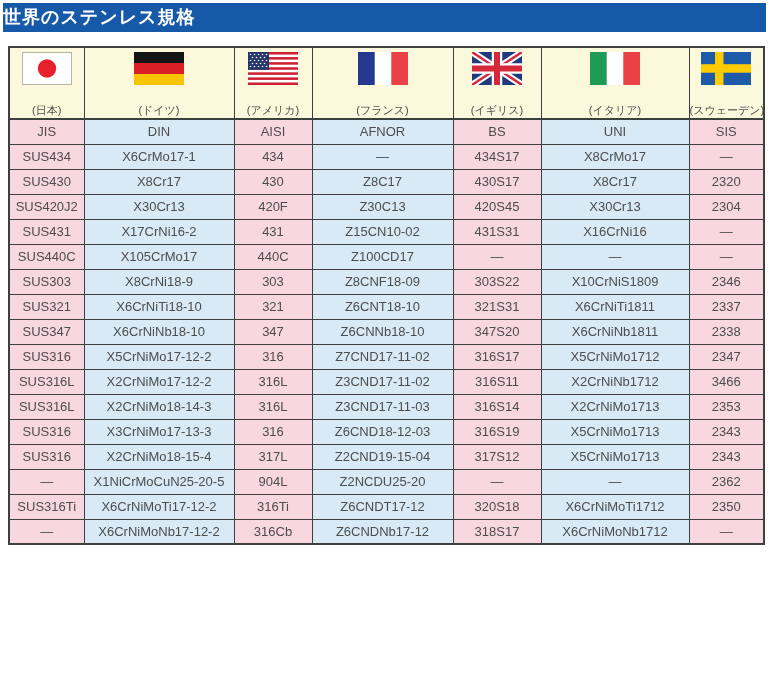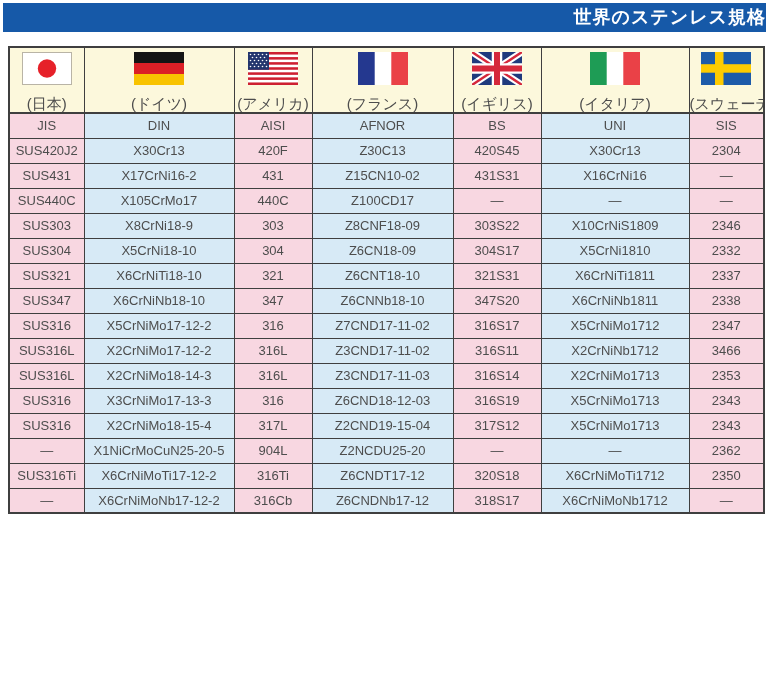--- a/index.html
+++ b/index.html
@@ -12,21 +12,21 @@
   }
   *{box-sizing:border-box;}
   html,body{margin:0;padding:0;}
   body{
     width:770px;height:695px;background:#fff;overflow:hidden;
     font-family:"Liberation Sans","DejaVu Sans",sans-serif;
     color:var(--text);
   }
   .title-bar{
     margin:3px 4px 0 3px;height:29px;line-height:29px;
-    background:var(--title-bar);color:#fff;text-align:right;
+    background:var(--title-bar);color:#fff;text-align:left;
     font-size:18px;font-weight:bold;letter-spacing:1px;font-family:Liberation Serif, serif;
   }
   table.std-table{
     margin:14px 0 0 8px;width:755px;
     border-collapse:collapse;table-layout:fixed;
     border:2px solid var(--border);
   }
   .std-table td{
     border:1px solid var(--border);
     text-align:center;vertical-align:middle;
@@ -34,21 +34,21 @@
     height:25px;padding:0 2px;overflow:hidden;white-space:nowrap;
   }
   .std-table td.flag-cell{
     background:var(--cream);height:58px;
     border-bottom:2px solid var(--border);
     padding:4px 0 2px 0;
   }
   .flag{display:block;margin:0 auto;width:50px;height:33px;line-height:0;}
   .flag svg{display:block;margin:0 auto;}
   .country-label{
-    font-size:15px;color:var(--text);margin-top:13px;line-height:12px;
+    font-size:11px;color:var(--text);margin-top:19px;line-height:12px;
     white-space:nowrap;
   }
   td.pink{background:var(--pink);}
   td.blue{background:var(--blue);}
   .std-table td.std-header{font-size:13px;}
 </style>
 </head>
 <body>
 
 <div>
@@ -179,20 +179,38 @@
         <td class="pink std-header">AISI</td>
         <td class="blue std-header">AFNOR</td>
         <td class="pink std-header">BS</td>
         <td class="blue std-header">UNI</td>
         <td class="pink std-header">SIS</td>
       </tr>
     </tbody>
 
     <tbody>
         <tr>
+          <td class="pink">SUS434</td>
+          <td class="blue">X6CrMo17-1</td>
+          <td class="pink">434</td>
+          <td class="blue">―</td>
+          <td class="pink">434S17</td>
+          <td class="blue">X8CrMo17</td>
+          <td class="pink">―</td>
+        </tr>
+        <tr>
+          <td class="pink">SUS430</td>
+          <td class="blue">X8Cr17</td>
+          <td class="pink">430</td>
+          <td class="blue">Z8C17</td>
+          <td class="pink">430S17</td>
+          <td class="blue">X8Cr17</td>
+          <td class="pink">2320</td>
+        </tr>
+        <tr>
           <td class="pink">SUS420J2</td>
           <td class="blue">X30Cr13</td>
           <td class="pink">420F</td>
           <td class="blue">Z30C13</td>
           <td class="pink">420S45</td>
           <td class="blue">X30Cr13</td>
           <td class="pink">2304</td>
         </tr>
         <tr>
           <td class="pink">SUS431</td>
@@ -215,29 +233,20 @@
         <tr>
           <td class="pink">SUS303</td>
           <td class="blue">X8CrNi18-9</td>
           <td class="pink">303</td>
           <td class="blue">Z8CNF18-09</td>
           <td class="pink">303S22</td>
           <td class="blue">X10CrNiS1809</td>
           <td class="pink">2346</td>
         </tr>
         <tr>
-          <td class="pink">SUS304</td>
-          <td class="blue">X5CrNi18-10</td>
-          <td class="pink">304</td>
-          <td class="blue">Z6CN18-09</td>
-          <td class="pink">304S17</td>
-          <td class="blue">X5CrNi1810</td>
-          <td class="pink">2332</td>
-        </tr>
-        <tr>
           <td class="pink">SUS321</td>
           <td class="blue">X6CrNiTi18-10</td>
           <td class="pink">321</td>
           <td class="blue">Z6CNT18-10</td>
           <td class="pink">321S31</td>
           <td class="blue">X6CrNiTi1811</td>
           <td class="pink">2337</td>
         </tr>
         <tr>
           <td class="pink">SUS347</td>

